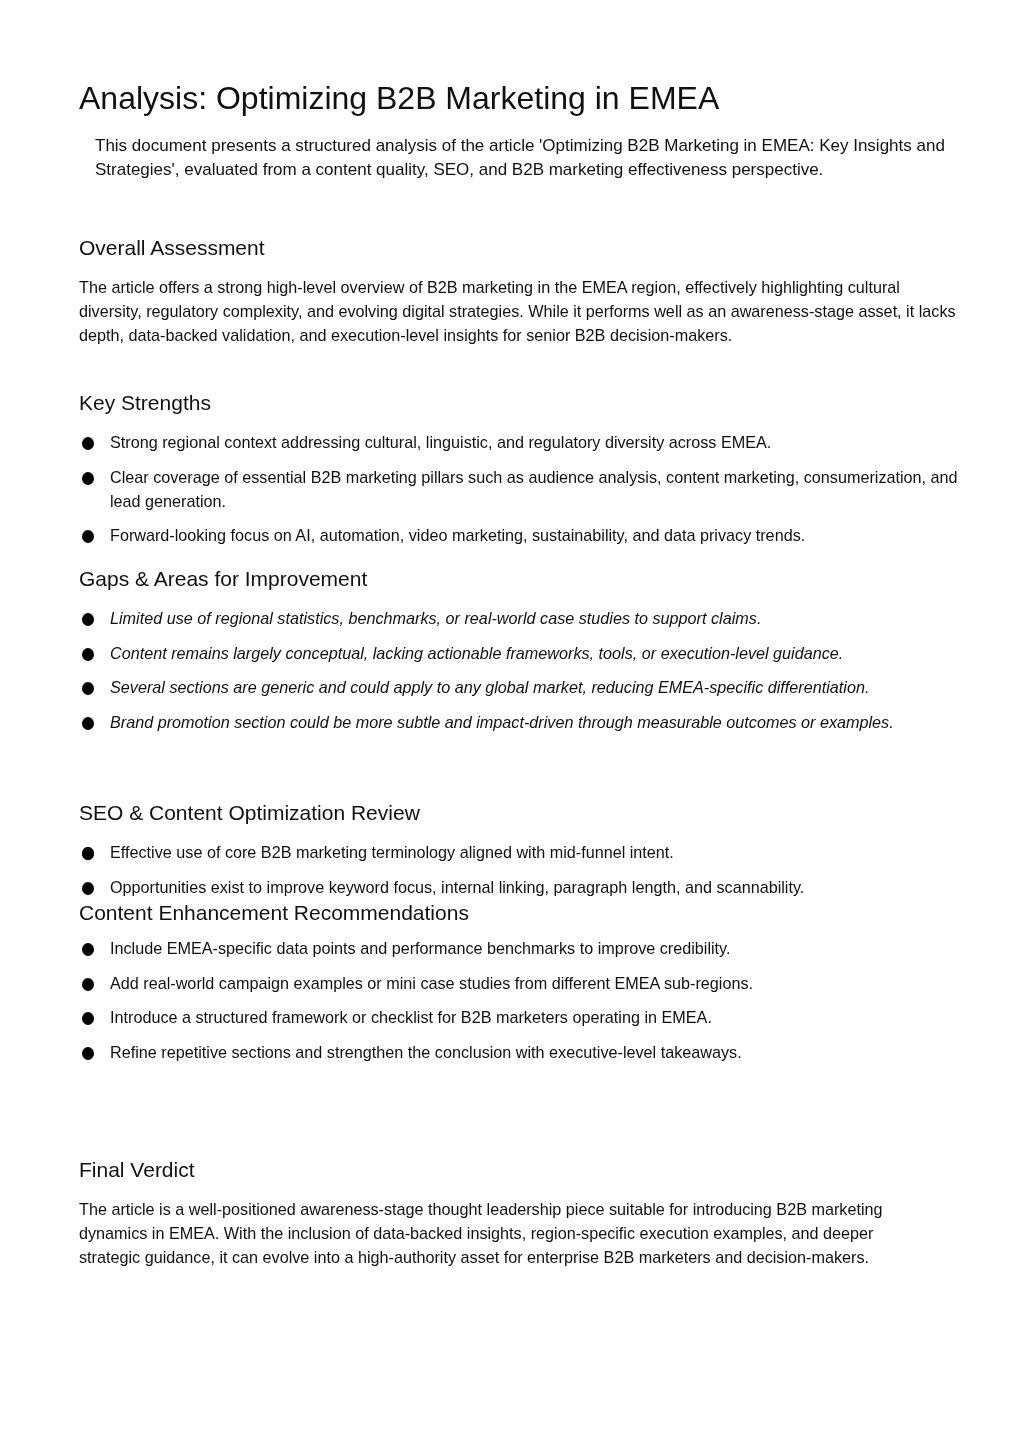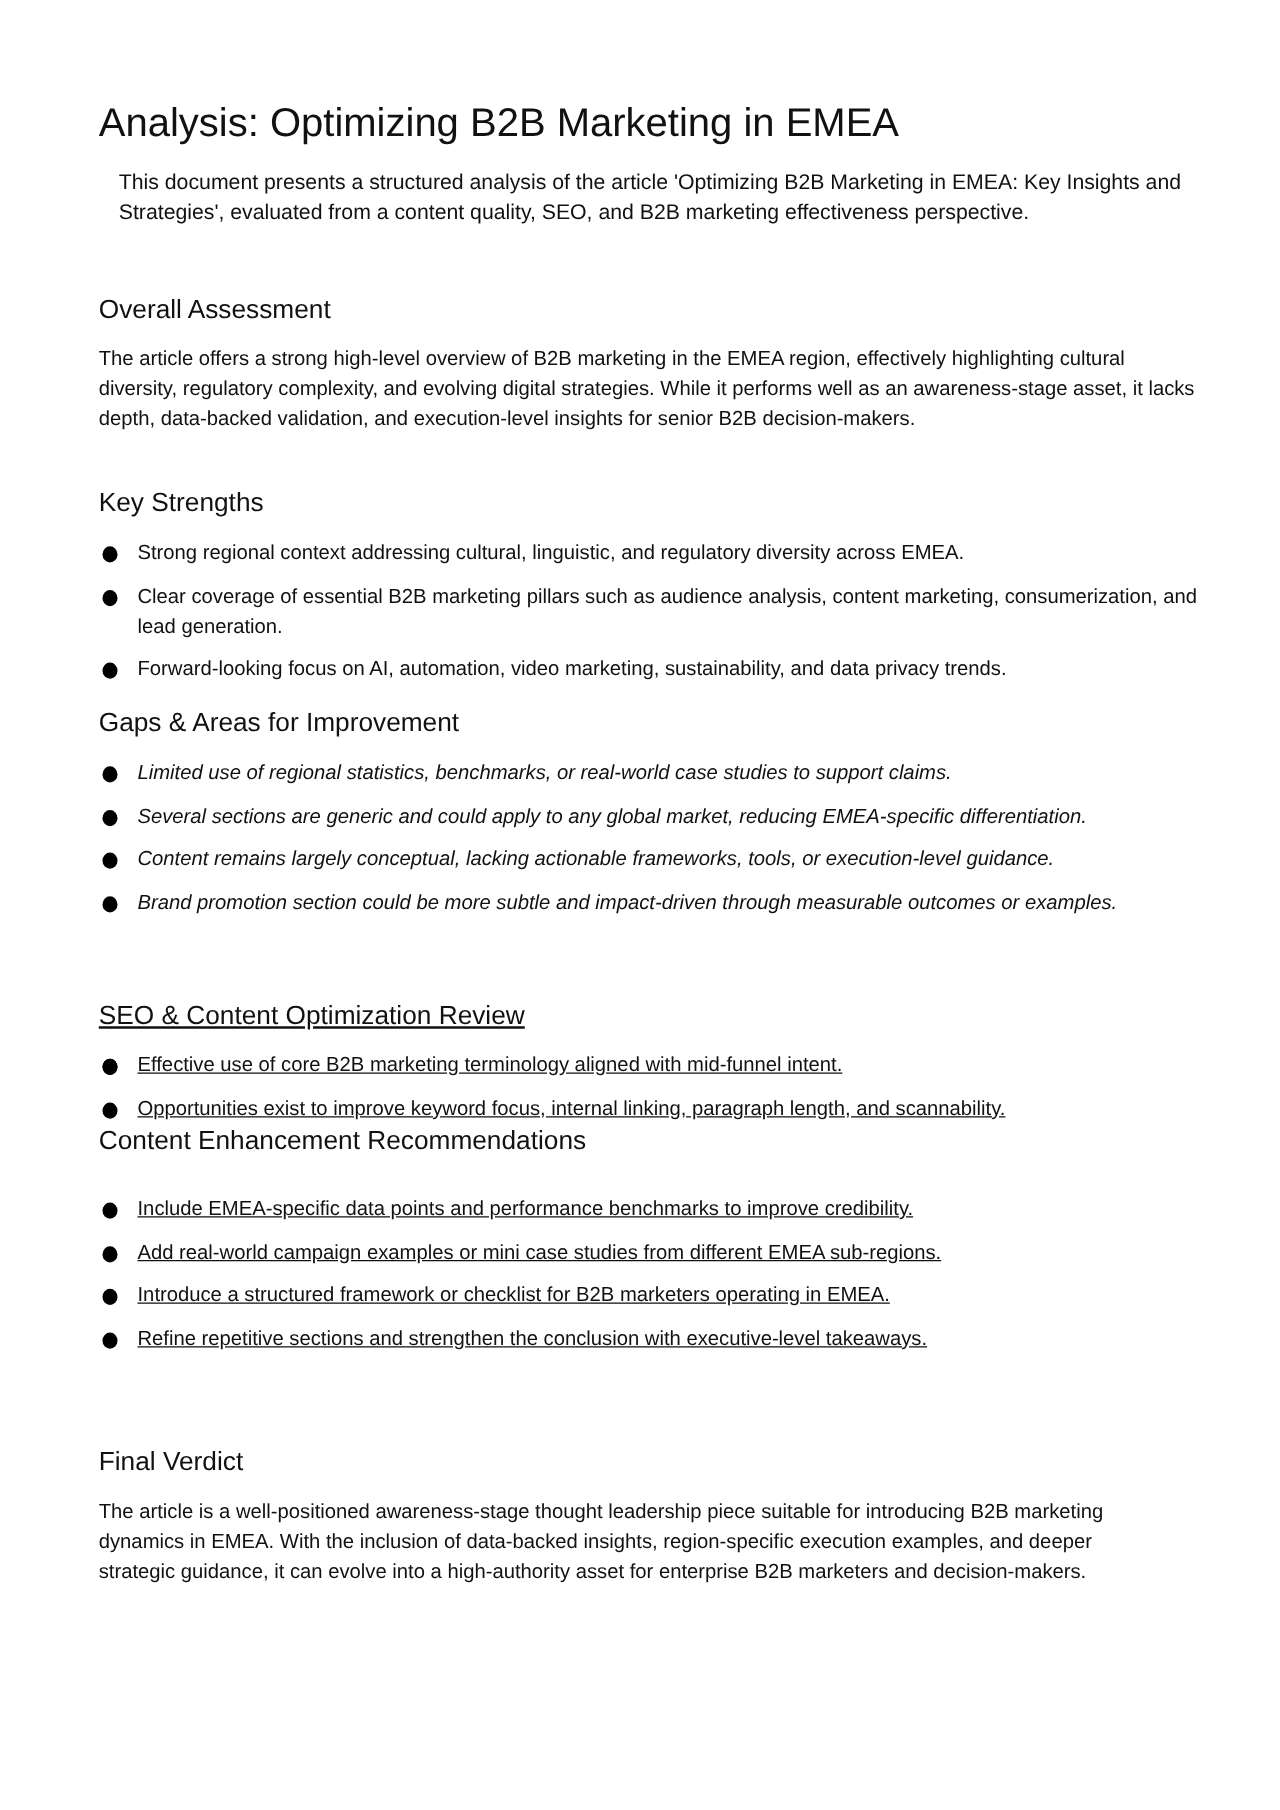--- a/index.html
+++ b/index.html
@@ -54,38 +54,38 @@
       <li><span class="bullet"></span><span>Strong regional context addressing cultural, linguistic, and regulatory diversity across EMEA.</span></li>
       <li><span class="bullet"></span><span>Clear coverage of essential B2B marketing pillars such as audience analysis, content marketing, consumerization, and lead generation.</span></li>
       <li><span class="bullet"></span><span>Forward-looking focus on AI, automation, video marketing, sustainability, and data privacy trends.</span></li>
     </ul>
   </div>
 
   <div class="section" style="top:566px;">
     <h2>Gaps &amp; Areas for Improvement</h2>
     <ul style="margin-top:14px;font-style:italic;">
       <li><span class="bullet"></span><span>Limited use of regional statistics, benchmarks, or real-world case studies to support claims.</span></li>
+      <li><span class="bullet"></span><span>Content remains largely conceptual, lacking actionable frameworks, tools, or execution-level guidance.</span></li>
       <li style="padding-right:80px;"><span class="bullet"></span><span>Several sections are generic and could apply to any global market, reducing EMEA-specific differentiation.</span></li>
-      <li><span class="bullet"></span><span>Content remains largely conceptual, lacking actionable frameworks, tools, or execution-level guidance.</span></li>
       <li style="padding-right:40px;"><span class="bullet"></span><span>Brand promotion section could be more subtle and impact-driven through measurable outcomes or examples.</span></li>
     </ul>
   </div>
 
-  <div class="section" style="top:800px;text-decoration:underline;">
+  <div class="section" style="top:800px;">
     <h2>SEO &amp; Content Optimization Review</h2>
     <ul style="margin-top:14px;">
       <li><span class="bullet"></span></li>
       <li><span class="bullet"></span><span>Effective use of core B2B marketing terminology aligned with mid-funnel intent.</span></li>
       <li><span class="bullet"></span><span>Opportunities exist to improve keyword focus, internal linking, paragraph length, and scannability.</span></li>
     </ul>
   </div>
 
   <div class="section" style="top:900px;">
     <h2>Content Enhancement Recommendations</h2>
-    <ul style="margin-top:29px;text-decoration:underline;">
+    <ul style="margin-top:10px;">
       <li><span class="bullet"></span><span>Include EMEA-specific data points and performance benchmarks to improve credibility.</span></li>
       <li><span class="bullet"></span><span>Add real-world campaign examples or mini case studies from different EMEA sub-regions.</span></li>
       <li><span class="bullet"></span><span>Introduce a structured framework or checklist for B2B marketers operating in EMEA.</span></li>
       <li><span class="bullet"></span><span>Refine repetitive sections and strengthen the conclusion with executive-level takeaways.</span></li>
     </ul>
   </div>
 
   <div class="section" style="top:1157px; width:830px;">
     <h2>Final Verdict</h2>
     <p class="body" style="margin-top:14px;">The article is a well-positioned awareness-stage thought leadership piece suitable for introducing B2B marketing dynamics in EMEA. With the inclusion of data-backed insights, region-specific execution examples, and deeper strategic guidance, it can evolve into a high-authority asset for enterprise B2B marketers and decision-makers.</p>

